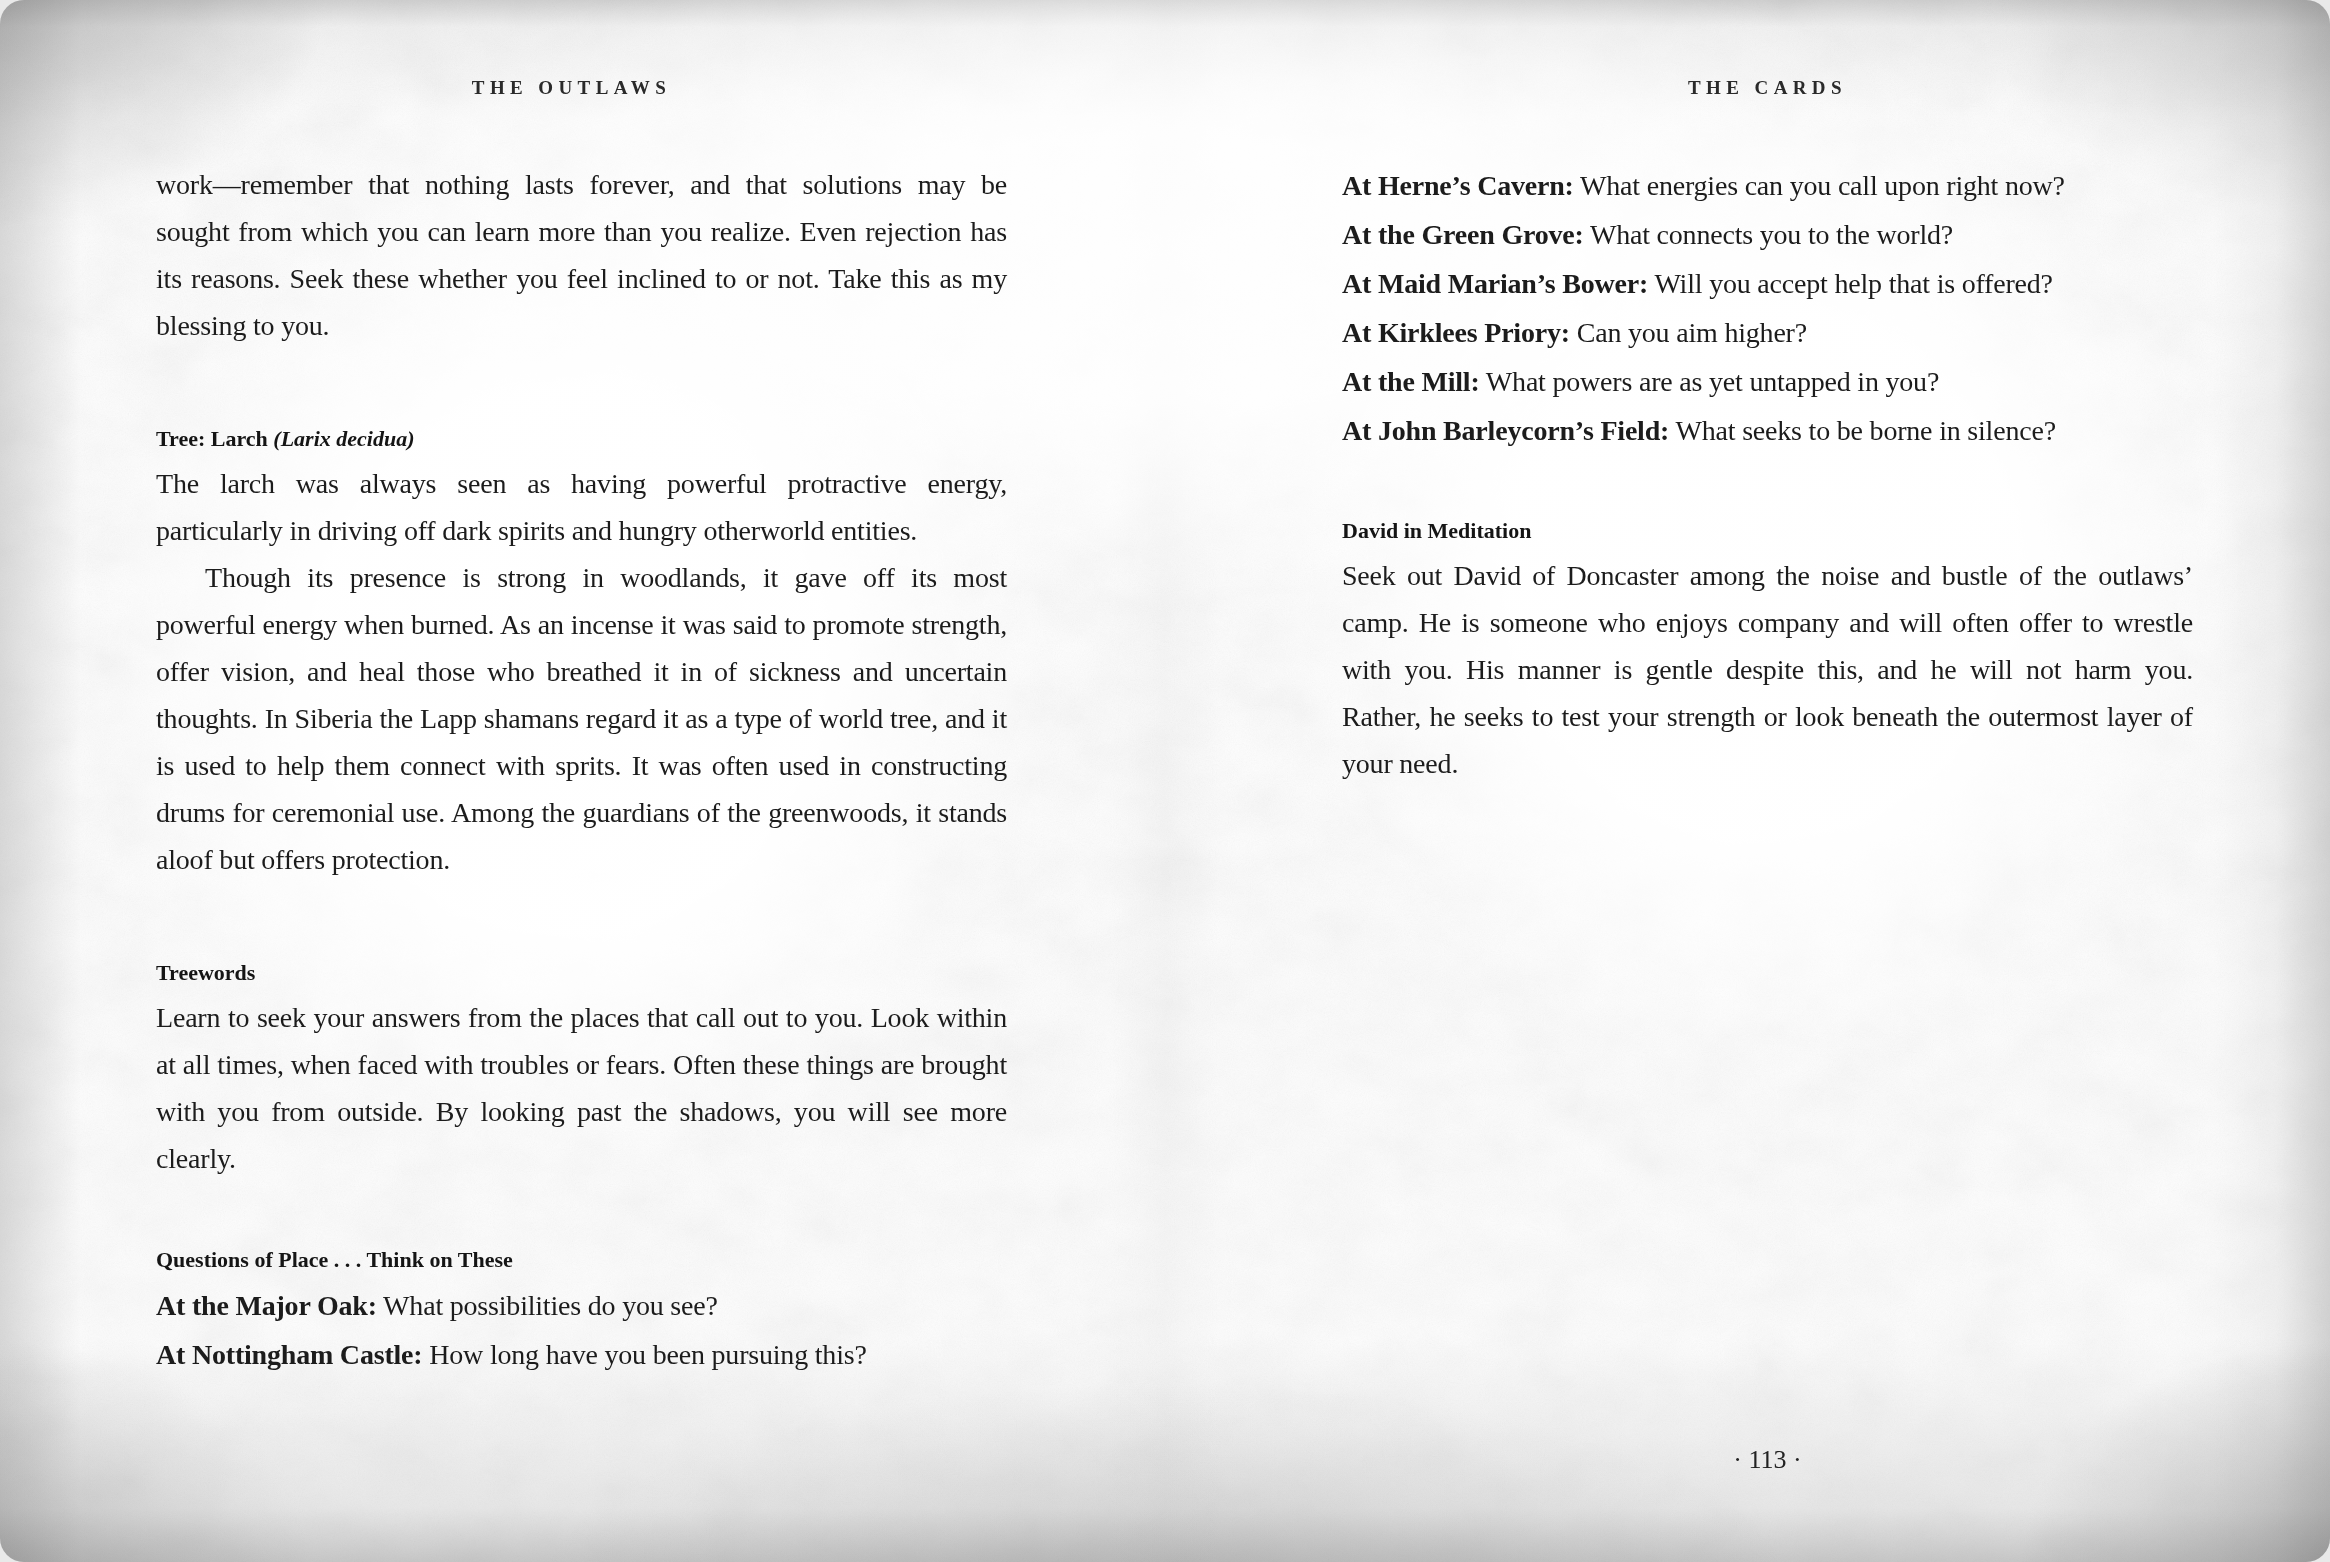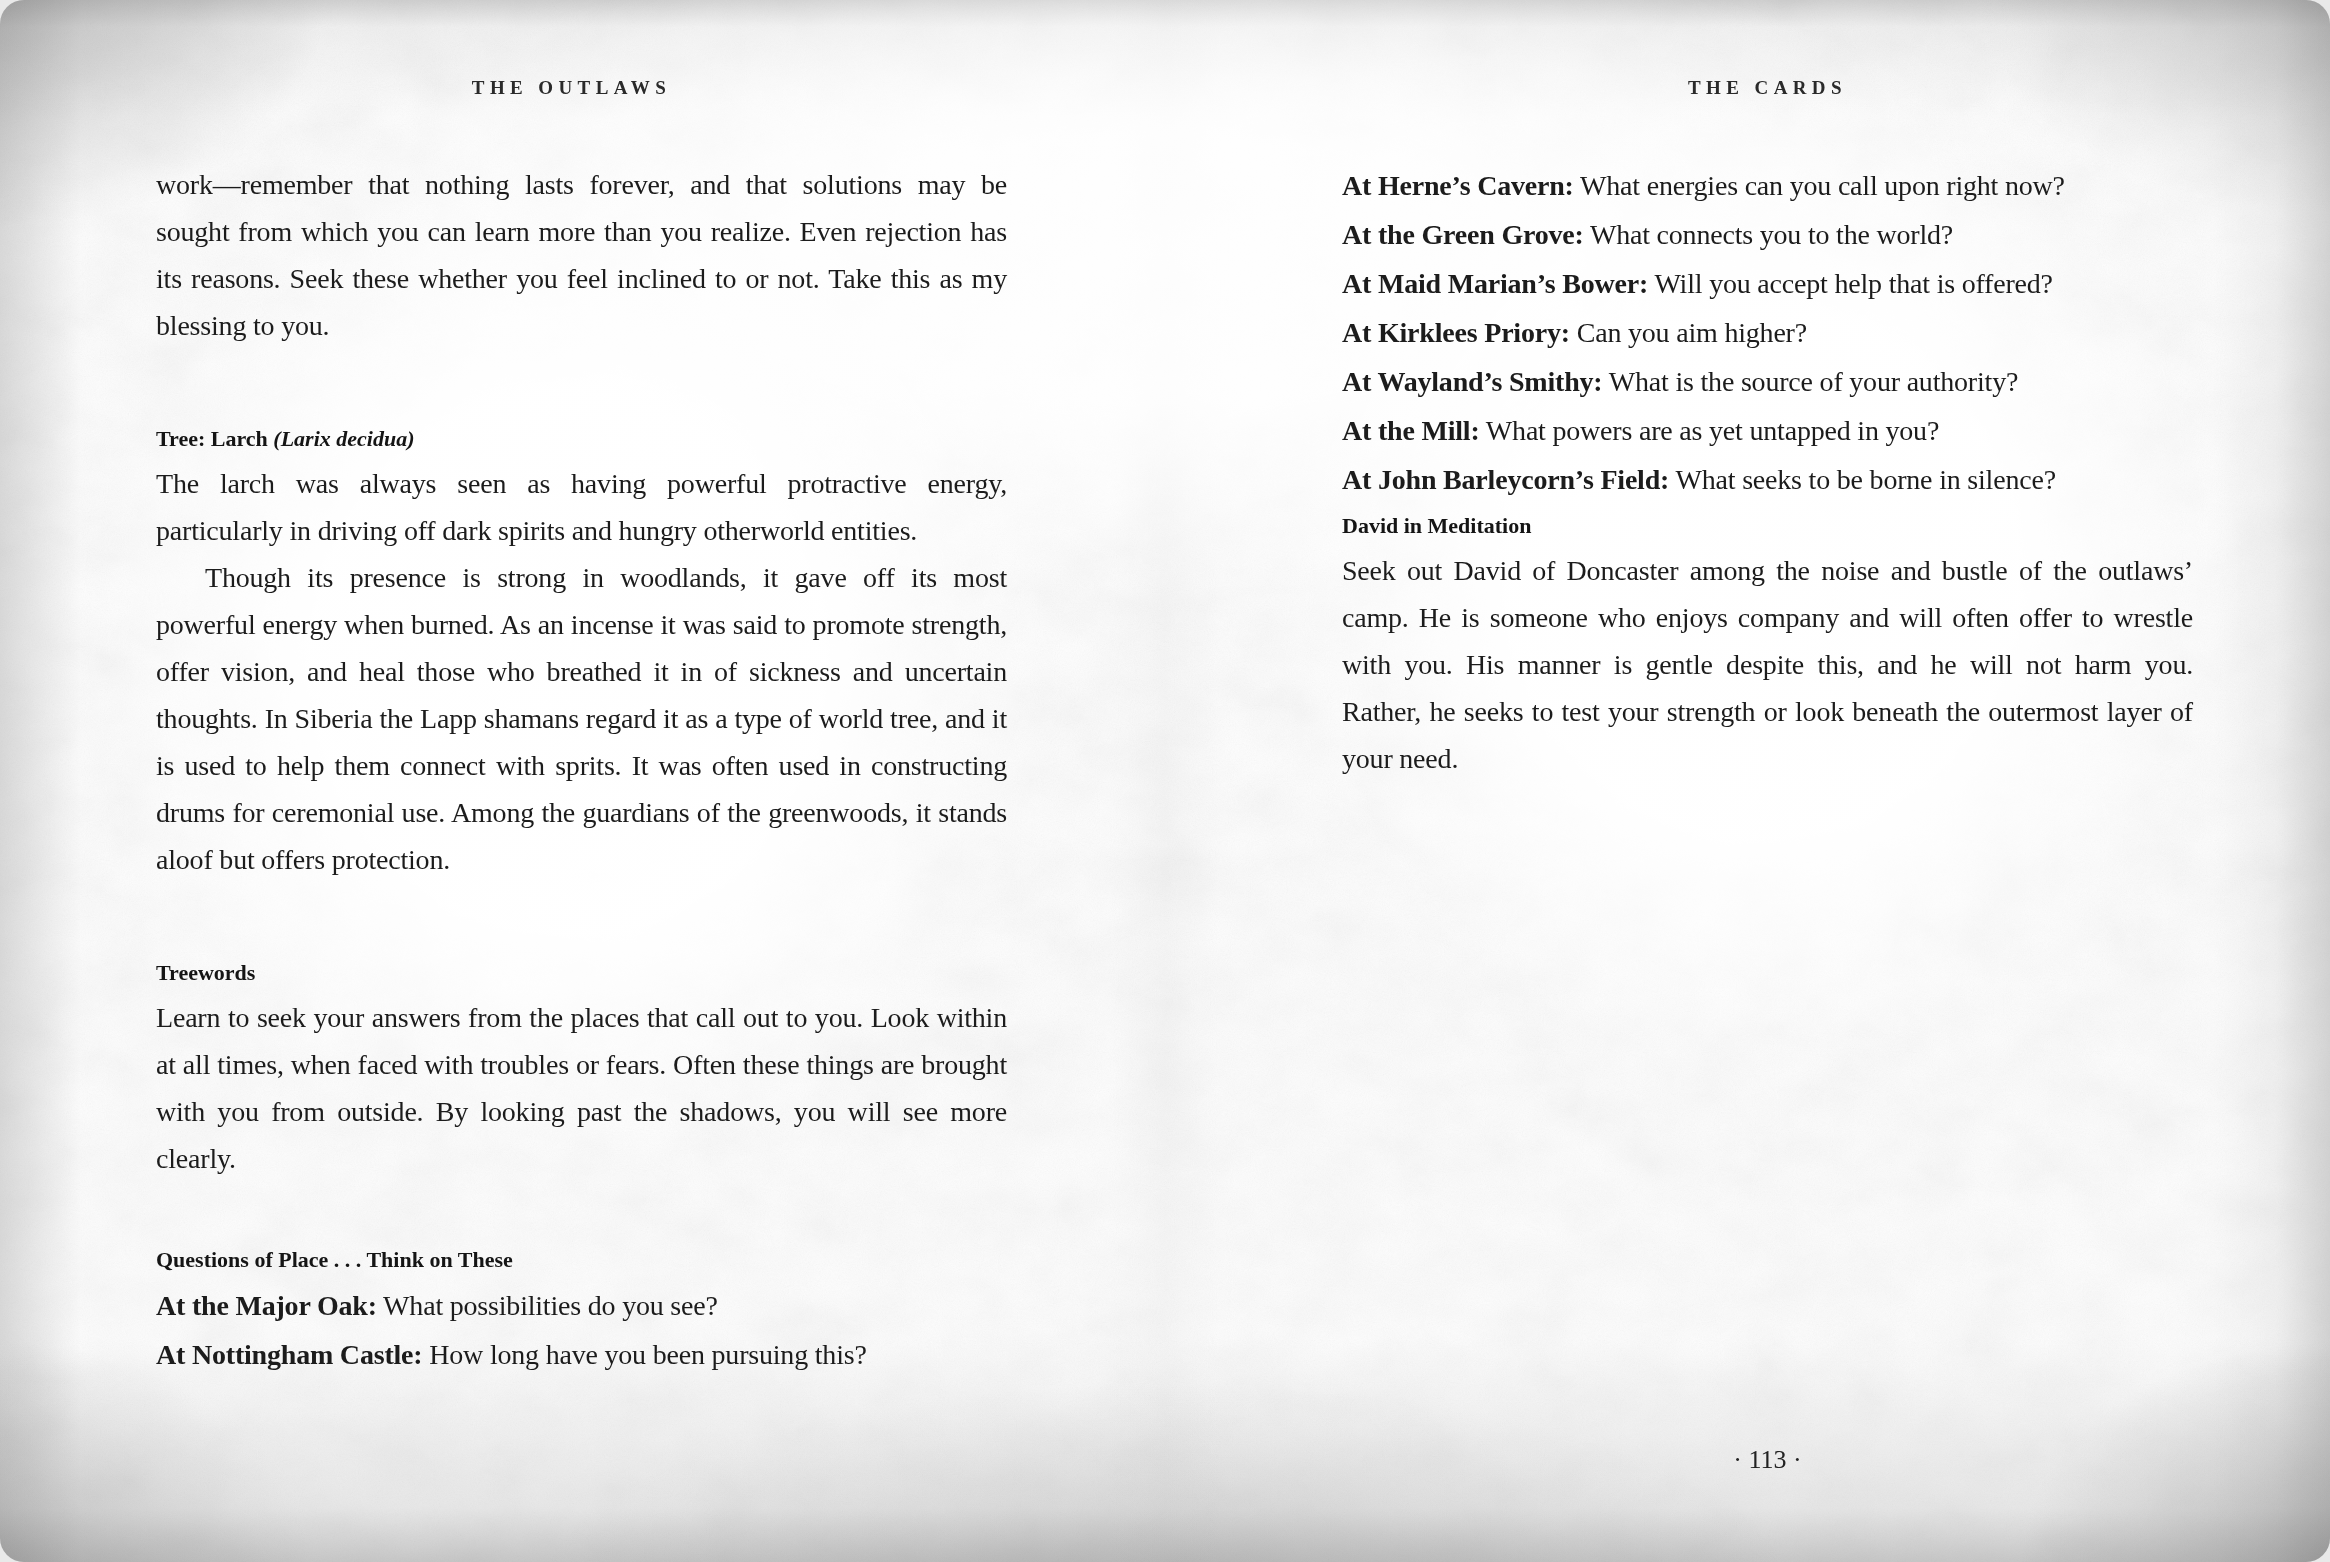--- a/index.html
+++ b/index.html
@@ -65,21 +65,21 @@
 
   .content p { margin: 0; }
 
   .section-heading {
     font-size: 22px; line-height: 43px; font-weight: 700;
     color: #151515; text-align: left; letter-spacing: 0;
   }
   .species { font-style: italic; }
   .mt-sect  { margin-top: 68px; }
   .mt-sect2 { margin-top: 56px; }
-  .mt-david { }
+  .mt-david { margin-top: 54px; }
   .indented { text-indent: 49px; }
 
   .q-list { margin: 0; }
   .q-item { line-height: 49px; text-align: left; }
   .q-place { font-weight: 700; }
 
   .page-number {
     position: absolute; top: 1445px; width: 851px;
     text-align: center; font-size: 26px; color: #222;
   }
@@ -137,21 +137,20 @@
 
   <div class="page page-right">
     <div class="running-head">THE CARDS</div>
 
     <div class="content">
       <div class="q-list">
         <div class="q-item"><span class="q-place">At Herne’s Cavern:</span><span> What energies can you call upon right now?</span></div>
         <div class="q-item"><span class="q-place">At the Green Grove:</span><span> What connects you to the world?</span></div>
         <div class="q-item"><span class="q-place">At Maid Marian’s Bower:</span><span> Will you accept help that is offered?</span></div>
         <div class="q-item"><span class="q-place">At Kirklees Priory:</span><span> Can you aim higher?</span></div>
-        <div class="q-item"><span class="q-place">At Wayland’s Smithy:</span><span> What is the source of your authority?</span></div>
         <div class="q-item"><span class="q-place">At the Mill:</span><span> What powers are as yet untapped in you?</span></div>
         <div class="q-item"><span class="q-place">At John Barleycorn’s Field:</span><span> What seeks to be borne in silence?</span></div>
       </div>
 
       <div class="section-heading mt-david">David in Meditation</div>
       <p>Seek out David of Doncaster among the noise and bustle of the outlaws’ camp. He is someone who enjoys company and will often offer to wrestle with you. His manner is gentle despite this, and he will not harm you. Rather, he seeks to test your strength or look beneath the outermost layer of your need.</p>
     </div>
 
     <div class="page-number">· 113 ·</div>
   </div>

